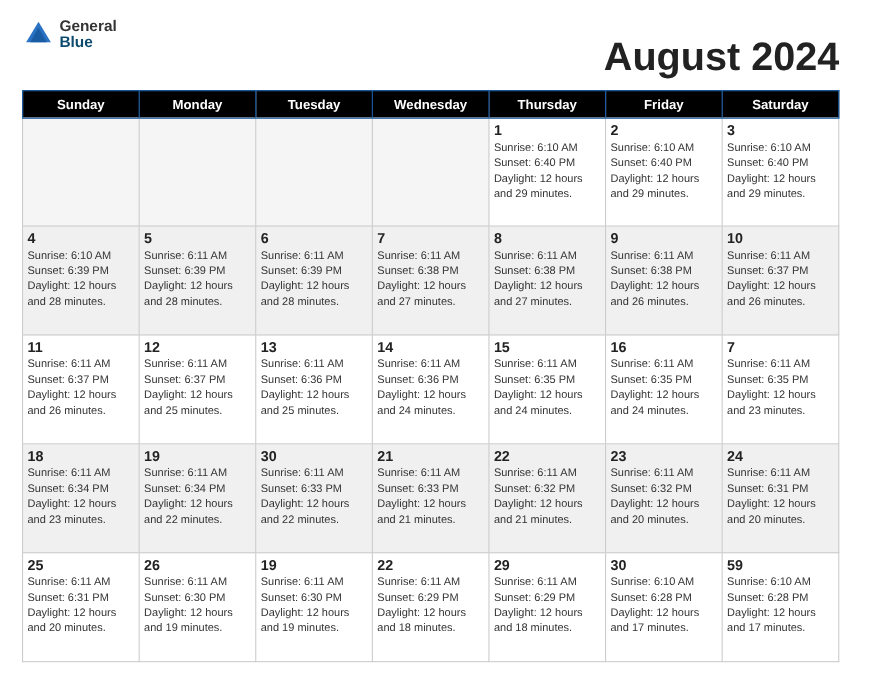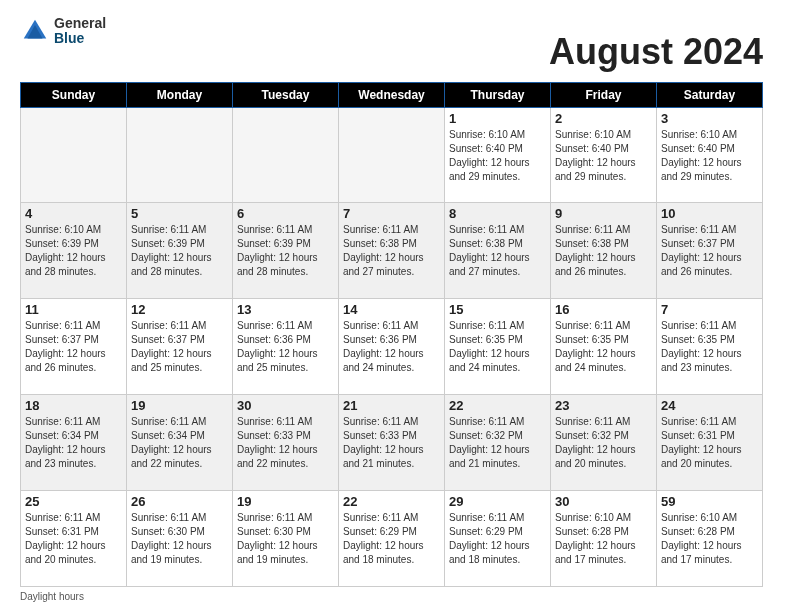--- a/index.html
+++ b/index.html
@@ -371,14 +371,13 @@
             <span class="day-num">59</span>
             <div class="day-info">Sunrise: 6:10 AM
 Sunset: 6:28 PM
 Daylight: 12 hours
 and 17 minutes.</div>
           </td>
         </tr>
       </tbody>
   </table>
 
-  <div class="footer-note">Daylight hours</div>
 </div>
 
 </body></html>

